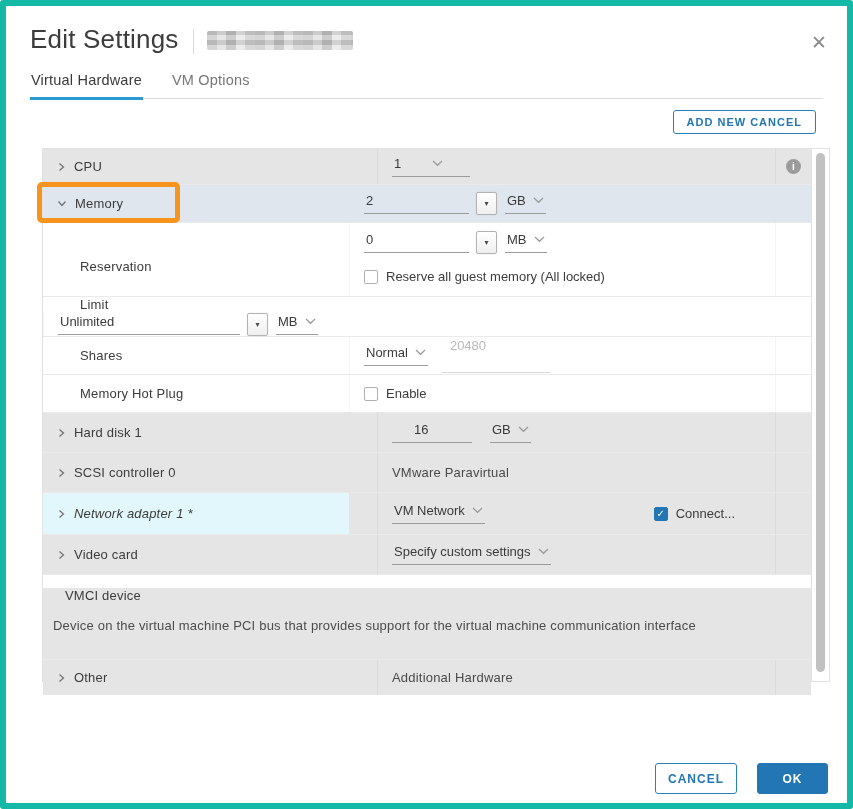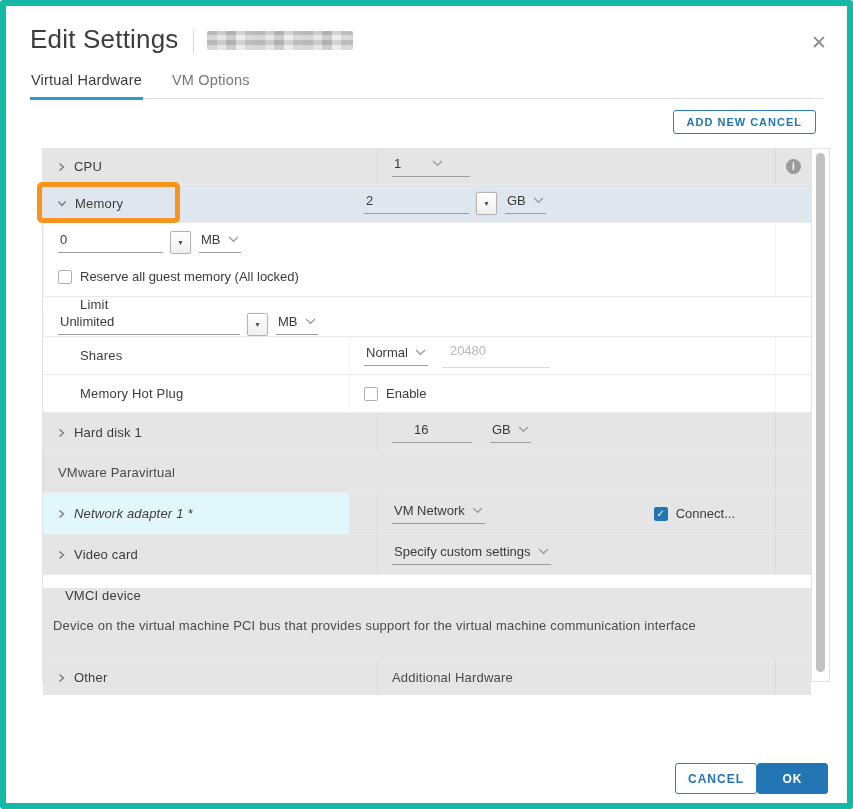--- a/index.html
+++ b/index.html
@@ -58,42 +58,42 @@
   .caret { display:inline-block; line-height:0; }
   .spinner { width:21px; height:23px; margin-left:7px; border:1px solid #b3b3b3; border-radius:2px;
     background:linear-gradient(#ffffff,#efefef); display:flex; align-items:center; justify-content:center;
     font-size:8px; color:#4a4a4a; cursor:pointer; box-shadow:0 0 0 1px rgba(0,0,0,0.02); }
   .unit { margin-left:8px; }
   .checkbox { width:14px; height:14px; border:1px solid #b0b0b0; border-radius:2px; background:#fff; flex-shrink:0;
     display:inline-flex; align-items:center; justify-content:center; cursor:pointer; font-size:10px; color:#fff; }
   .checkbox.checked { background:#2276b4; border-color:#2276b4; }
   .chk-label { font-size:13px; color:#3c3c3c; margin-left:8px; }
   .static-val { font-size:13px; color:#4a4a4a; letter-spacing:0.2px; }
-  .disabled-field { border-bottom:1px solid #d8d8d8; color:#b9b9b9; font-size:13px; padding:0 2px 9px 8px; width:108px; margin-left:14px; }
+  .disabled-field { border-bottom:1px solid #d8d8d8; color:#b9b9b9; font-size:13px; padding:0 2px 19px 8px; width:108px; margin-left:14px; }
   .shares-select { min-width:62px; }
   .grow { flex:1; }
   .connect-group { display:flex; align-items:center; margin-right:12px; }
 
   
   .vmci-label { margin:13px 0 0 22px; }
   .vmci-desc { margin:15px 10px 0 10px; font-size:13px; color:#4c4c4c; letter-spacing:0.2px; }
 
   
   .scroll-track { position:absolute; top:0; right:0; bottom:0; width:18px; border-left:1px solid #e2e2e2; background:#fff; }
   .scroll-thumb { position:absolute; top:4px; left:4px; width:9px; height:519px; background:#c1c1c1; border-radius:5px; }
 
   
   .info-icon { width:15px; height:15px; border-radius:50%; background:#9b9b9b; color:#fff; font-size:10px; font-weight:bold;
     display:flex; align-items:center; justify-content:center; cursor:pointer; }
 
   
   .annotation { position:absolute; left:31px; top:176px; width:143px; height:41px; border:5px solid #f7941e; border-radius:5px; pointer-events:none; }
 
   
-  .footer { position:absolute; right:19px; top:757px; display:flex; gap:0; }
+  .footer { position:absolute; right:19px; top:757px; display:flex; gap:20px; }
   .cancel-btn { width:82px; height:31px; background:#fff; border:1px solid #2b7fb8; color:#2276b4; font-size:12px; }
   .ok-btn { width:71px; height:31px; background:#2276b4; border:1px solid #2276b4; color:#fff; font-size:12px; }
 </style>
 </head>
 <body>
 
 <div class="dialog">
 
   <div class="title">Edit Settings</div>
   <div class="title-divider"></div>
@@ -144,20 +144,23 @@
             <span>GB</span>
             <span class="caret"><svg width="11" height="7" viewBox="0 0 11 7">
                   <path d="M1 1 L5.5 5.3 L10 1" stroke="#9a9a9a" stroke-width="1.2" fill="none"></path>
                 </svg></span>
           </span>
         </div>
         <div class="cell-info" style="border-left-color:transparent;"></div>
       </div>
 
       <div class="row sub r-reservation">
+        <div class="cell-label">
+          <span class="lbl">Reservation</span>
+        </div>
         <div class="cell-value">
           <div style="display:flex; align-items:center;">
             <span class="field" style="width:105px;">0</span>
             <span class="spinner">▾</span>
             <span class="field select unit">
               <span>MB</span>
               <span class="caret"><svg width="11" height="7" viewBox="0 0 11 7">
                     <path d="M1 1 L5.5 5.3 L10 1" stroke="#9a9a9a" stroke-width="1.2" fill="none"></path>
                   </svg></span>
             </span>
@@ -227,20 +230,26 @@
             <span>GB</span>
             <span class="caret"><svg width="11" height="7" viewBox="0 0 11 7">
                   <path d="M1 1 L5.5 5.3 L10 1" stroke="#9a9a9a" stroke-width="1.2" fill="none"></path>
                 </svg></span>
           </span>
         </div>
         <div class="cell-info"></div>
       </div>
 
       <div class="row device r-scsi">
+        <div class="cell-label">
+          <span class="caret"><svg width="9" height="10" viewBox="0 0 9 10">
+                <path d="M2.5 1.5 L6.5 5 L2.5 8.5" stroke="#717171" stroke-width="1.2" fill="none"></path>
+              </svg></span>
+          <span class="lbl">SCSI controller 0</span>
+        </div>
         <div class="cell-value">
           <span class="static-val">VMware Paravirtual</span>
         </div>
         <div class="cell-info"></div>
       </div>
 
       <div class="row device r-network">
         <div class="cell-label net-label">
           <span class="caret"><svg width="9" height="10" viewBox="0 0 9 10">
                 <path d="M2.5 1.5 L6.5 5 L2.5 8.5" stroke="#717171" stroke-width="1.2" fill="none"></path>

